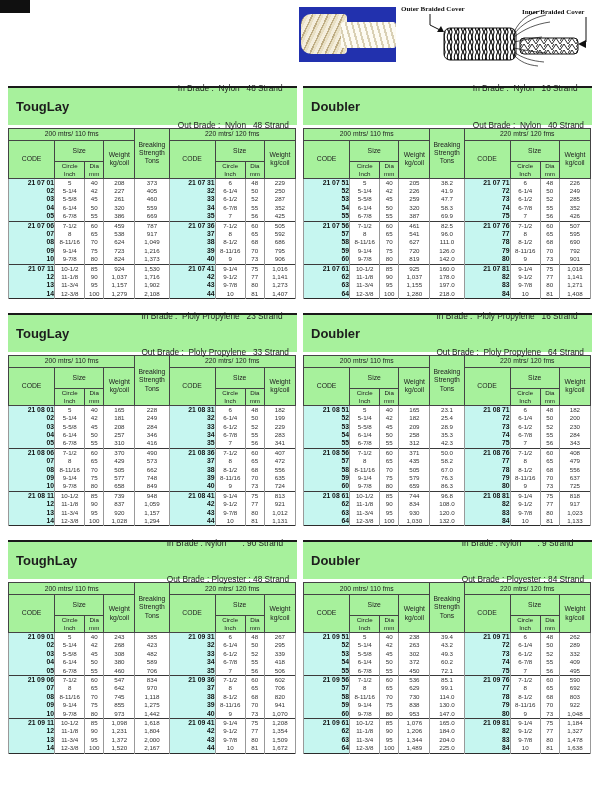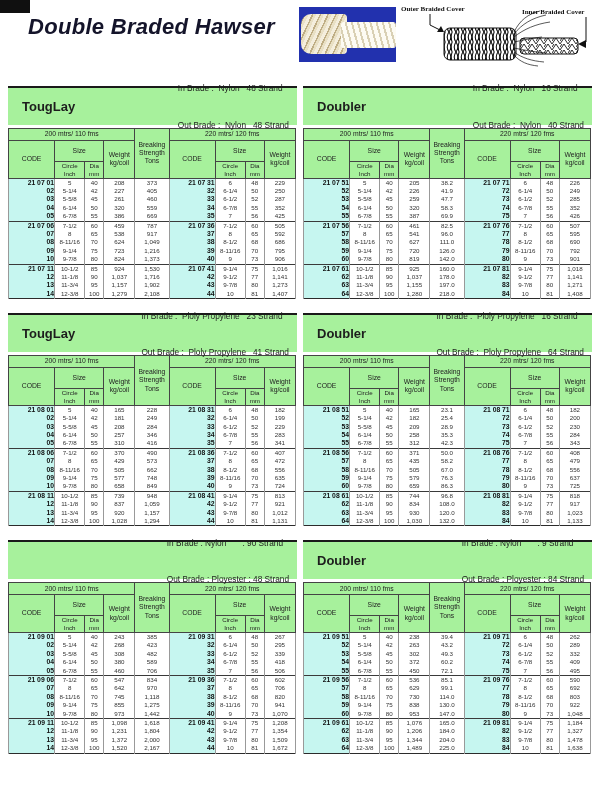--- a/index.html
+++ b/index.html
@@ -27,21 +27,21 @@
 
   .blocks-grid {
     position:absolute; left:8px; top:86px; width:584px;
     display:grid; grid-template-columns:1fr 1fr; column-gap:6px; row-gap:14px;
   }
   .block { border-top:2.5px solid #1a1a1a; }
   .band {
     background:var(--band-green,#a7f19c); height:37px;
     display:flex; align-items:center;
   }
-  .block-name { width:40%; padding-left:14px; font-size:13px; font-weight:bold; color:#1d1d1d; }
+  .block-name { width:40%; padding-left:8px; font-size:13px; font-weight:bold; color:#1d1d1d; }
   .brade { margin-left:auto; margin-right:8px; font-size:8.3px; font-weight:normal; color:#1d1d1d; line-height:1.45; white-space:pre; }
 
   table.spec { border-collapse:collapse; table-layout:fixed; width:288px; margin-top:3px; border:1.2px solid #2b2b2b; }
   .c-code { width:46px; } .c-circle { width:30px; } .c-dia { width:19px; } .c-weight { width:31px; } .c-brk { width:34px; }
   table.spec th {
     background:var(--band-green,#a7f19c); color:#222; font-weight:normal;
     border:0.8px solid #444; text-align:center; vertical-align:middle;
     white-space:pre-line; padding:0; line-height:1.25;
   }
   tr.hA th { height:11px; font-size:6.8px; }
@@ -58,21 +58,20 @@
     background:var(--code-cyan,#c6f6f0); font-weight:bold; color:#101010;
     font-size:6.8px; text-align:right; padding-right:5px; white-space:pre;
   }
   td.num { font-size:6.2px; color:#333; text-align:center; }
 </style>
 </head>
 <body>
 
 <div class="page">
   <div class="corner-mark"></div>
-  <h1 class="page-title">Double Braded Hawser</h1>
 
   <div class="rope-photo">
     <div class="rope-loose"></div>
     <div class="rope-tight"></div>
   </div>
 
   <svg class="diagram" viewBox="0 0 196 68">
     <defs>
       <pattern id="pA" width="7" height="10" patternUnits="userSpaceOnUse">
         <path d="M0 0 Q3.5 5 0 10 M7 0 Q3.5 5 7 10 M3.5 -1 Q1 5 3.5 11" stroke="#111" fill="none" stroke-width="1.1"></path>
@@ -523,21 +522,21 @@
             </tr>
           </tbody>
     </table>
   </section>
 
   <section class="block">
     <div class="band">
       <div class="block-name">TougLay</div>
       <div class="brade">
         <div>In Brade :  Ploly Propylene   23 Strand</div>
-        <div>Out Brade :  Ploly Propylene   41 Strand</div>
+        <div>Out Brade :  Ploly Propylene   33 Strand</div>
       </div>
     </div>
     <table class="spec">
       <colgroup>
         <col class="c-code">
             <col class="c-circle">
             <col class="c-dia">
             <col class="c-weight">
             <col class="c-brk">
         <col class="c-code">
@@ -936,20 +935,21 @@
               <td class="num">10</td>
               <td class="num">81</td>
               <td class="num">1,133</td>
             </tr>
           </tbody>
     </table>
   </section>
 
   <section class="block">
     <div class="band">
+      <div class="block-name">ToughLay</div>
       <div class="brade">
         <div>In Brade : Nylon       : 90 Strand</div>
         <div>Out Brade : Ployester : 48 Strand</div>
       </div>
     </div>
     <table class="spec">
       <colgroup>
         <col class="c-code">
             <col class="c-circle">
             <col class="c-dia">

